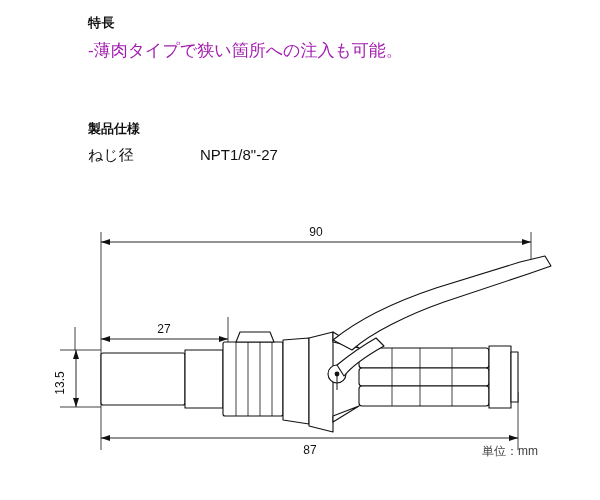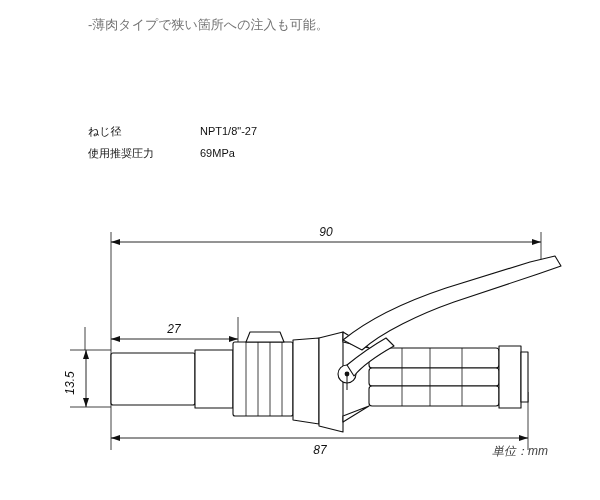--- a/index.html
+++ b/index.html
@@ -26,59 +26,58 @@
     width: 470px;
   }
   .section-title {
     font-size: 13px;
     font-weight: bold;
     letter-spacing: 0.5px;
     margin: 0 0 8px 0;
     color: #111;
   }
   .feature-line {
-    font-size: 13px;
+    font-size: 17px;
     line-height: 22px;
     margin: 0 0 3px 0;
-    color: #737373;
+    color: #a21caf;
     white-space: nowrap;
   }
   .spec-block {
     position: absolute;
     left: 88px;
     top: 120px;
     width: 400px;
   }
   .spec-title {
     font-size: 13px;
     font-weight: bold;
     margin: 0 0 6px 0;
     color: #111;
   }
   .spec-row {
     display: flex;
-    font-size: 11px;
+    font-size: 15px;
     line-height: 22px;
     color: #111;
   }
   .spec-label {
     width: 112px;
     flex: 0 0 112px;
   }
   .spec-value {
     flex: 0 0 auto;
     text-align: left;
   }
   .diagram {
     position: absolute;
-    left: 10px;
+    left: 0;
     top: 222px;
     width: 564px;
     height: 250px;
-    font-style: italic;
   }
   .unit-note {
     position: absolute;
     right: 26px;
     bottom: 12px;
     font-size: 12px;
     color: #404040;
   }
   svg { display: block; }
   .dim-text {
@@ -86,31 +85,29 @@
     font-size: 12px;
     fill: #111;
   }
 </style>
 </head>
 <body>
 
 <div class="page">
 
   <div class="text-block">
+    <div class="section-title">特長</div>
     <div class="feature-line">-薄肉タイプで狭い箇所への注入も可能。</div>
   </div>
 
   <div class="spec-block">
+    <div class="spec-title">製品仕様</div>
     <div class="spec-row">
       <div class="spec-label">ねじ径</div>
       <div class="spec-value">NPT1/8"-27</div>
-    </div>
-    <div class="spec-row">
-      <div class="spec-label">使用推奨圧力</div>
-      <div class="spec-value">69MPa</div>
     </div>
   </div>
 
   <div class="diagram">
     <svg width="600" height="250" viewBox="0 0 600 250">
 
       <g stroke="#111" stroke-width="0.8" fill="none">
 
         <line x1="101" y1="10" x2="101" y2="228"></line>
 

